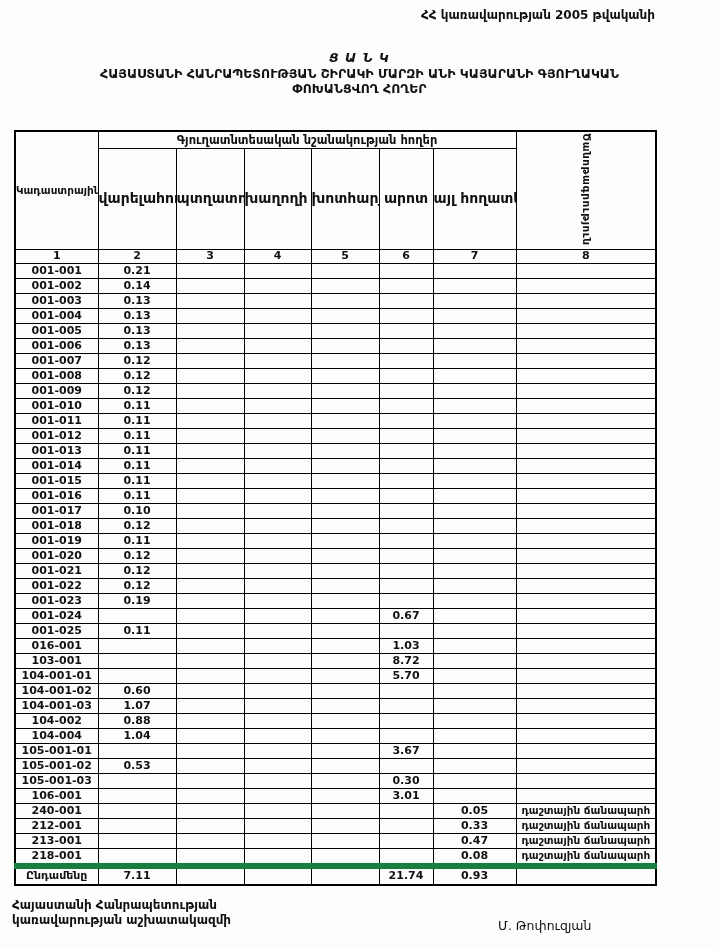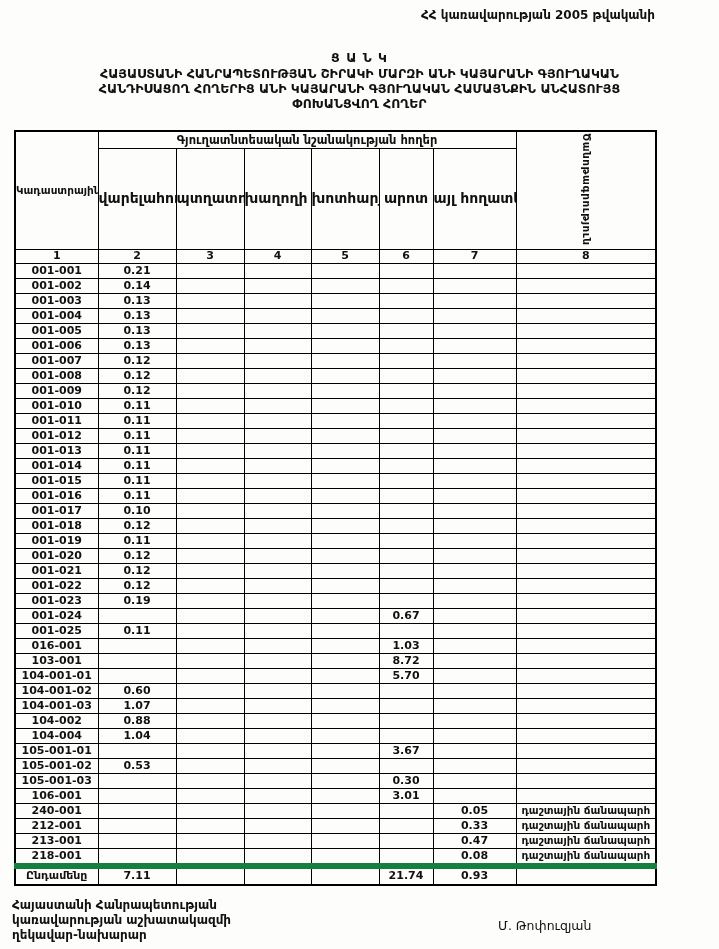--- a/index.html
+++ b/index.html
@@ -12,21 +12,21 @@
   
   .appendix{
     position:absolute;top:8px;right:6px;width:350px;
     text-align:center;font-size:12px;font-weight:bold;line-height:1.18;
   }
   
   .title-block{
     position:absolute;top:50px;left:0;width:719px;text-align:center;
     font-size:12.5px;font-weight:bold;line-height:1.2;
   }
-  .title-word{letter-spacing:1px;margin-bottom:1px;}
+  .title-word{letter-spacing:1px;margin-bottom:1px;font-style:italic;}
   
   table.main{
     position:absolute;left:14px;top:130px;border-collapse:collapse;
     table-layout:fixed;width:641px;
     font-size:11px;font-weight:bold;
   }
   table.main th,table.main td{
     border:1px solid #000;padding:0;margin:0;
     text-align:center;vertical-align:middle;overflow:hidden;
     font-weight:bold;line-height:1.1;white-space:nowrap;
@@ -58,21 +58,20 @@
 
 <div class="page">
 
   <div class="appendix">
     <div>ՀՀ կառավարության 2005 թվականի</div>
   </div>
 
   <div class="title-block">
     <div class="title-word">Ց Ա Ն Կ</div>
     <div>ՀԱՅԱՍՏԱՆԻ ՀԱՆՐԱՊԵՏՈՒԹՅԱՆ ՇԻՐԱԿԻ ՄԱՐԶԻ ԱՆԻ ԿԱՅԱՐԱՆԻ ԳՅՈՒՂԱԿԱՆ</div>
-    <div>ՀԱՆԴԻՍԱՑՈՂ ՀՈՂԵՐԻՑ ԱՆԻ ԿԱՅԱՐԱՆԻ ԳՅՈՒՂԱԿԱՆ ՀԱՄԱՅՆՔԻՆ ԱՆՀԱՏՈՒՅՑ</div>
     <div>ՓՈԽԱՆՑՎՈՂ ՀՈՂԵՐ</div>
   </div>
 
   <table class="main">
     <colgroup>
       <col style="width:83px">
         <col style="width:78px">
         <col style="width:68px">
       <col style="width:67px">
         <col style="width:68px">
@@ -517,17 +516,16 @@
           <td>21.74</td>
           <td>0.93</td>
           <td class="note-cell"></td>
         </tr>
       </tbody>
   </table>
 
   <div class="footer-left">
     <div>Հայաստանի Հանրապետության</div>
     <div>կառավարության աշխատակազմի</div>
-    <div>ղեկավար-նախարար</div>
   </div>
   <div class="footer-right">Մ. Թոփուզյան</div>
 
 </div>
 
 </body></html>

